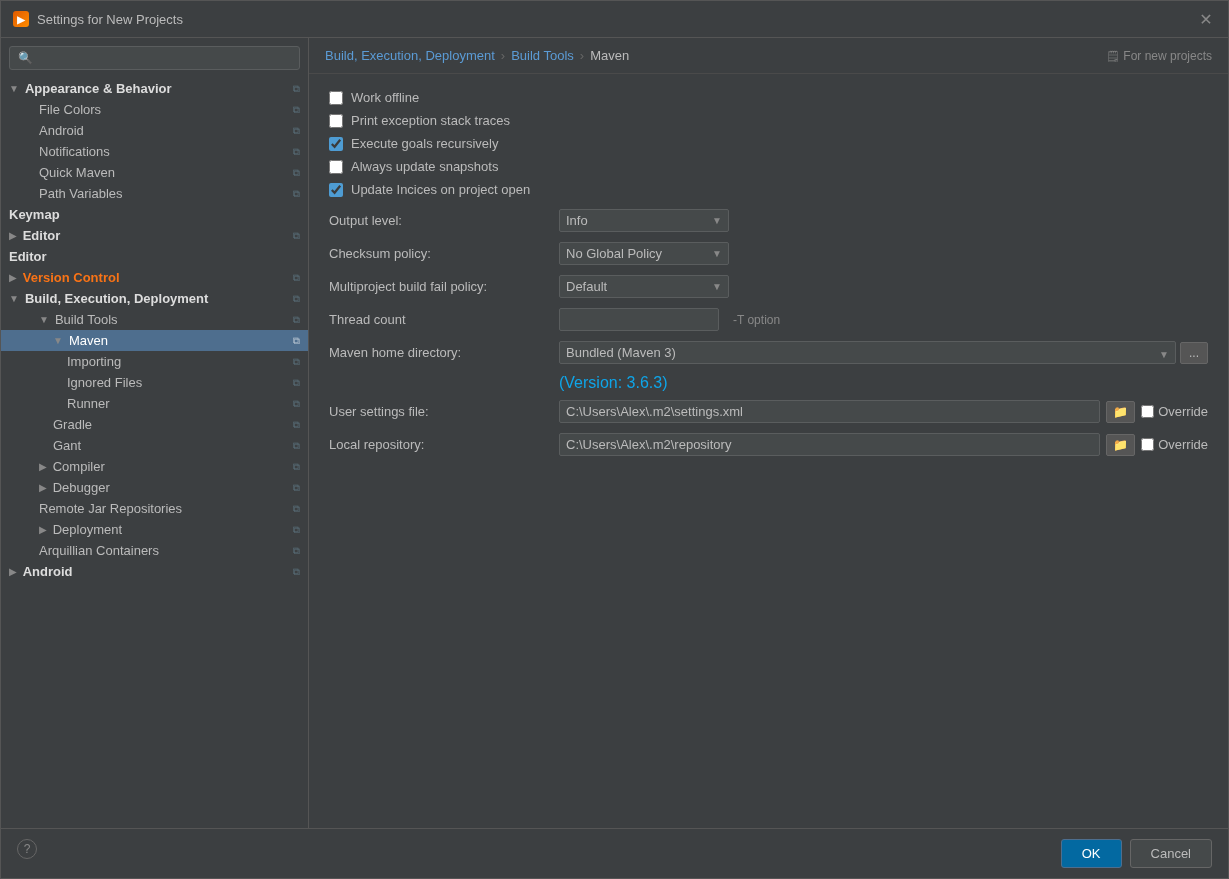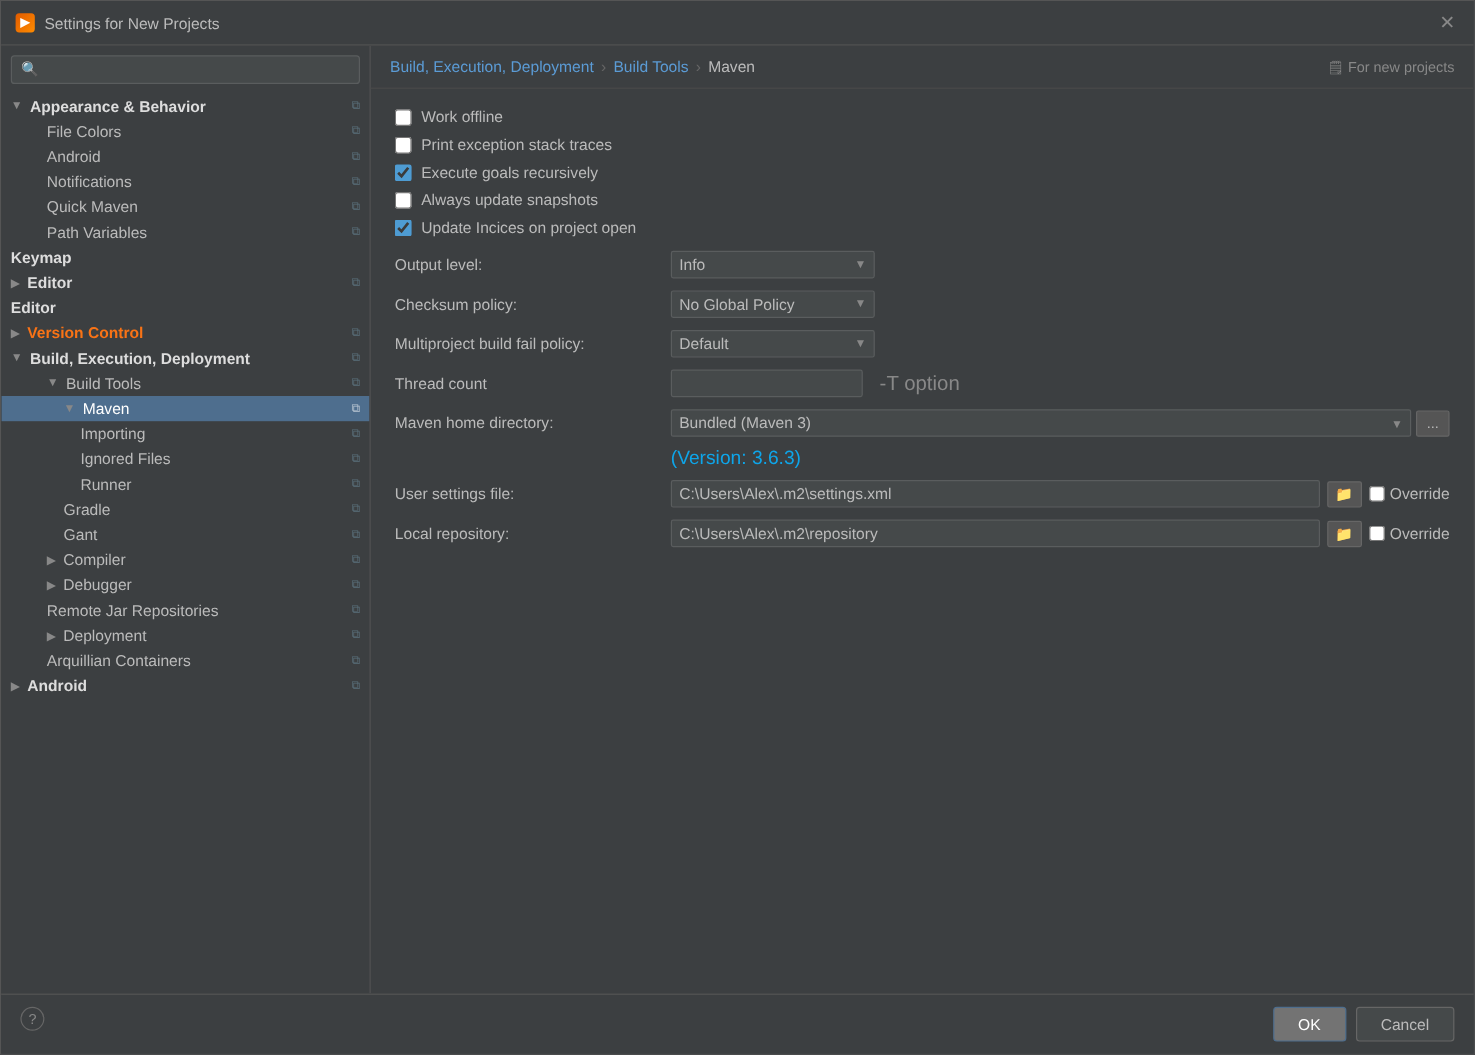--- a/index.html
+++ b/index.html
@@ -193,21 +193,21 @@
     .text-input {
       background: #45494a;
       border: 1px solid #5a5d5e;
       color: #bbb;
       font-size: 13px;
       padding: 3px 6px;
       border-radius: 2px;
       outline: none;
     }
     .thread-count-input { width: 160px; }
-    .t-option-label { color: #888; font-size: 17px; margin-left: 4px; }
+    .t-option-label { color: #888; font-size: 12px; margin-left: 4px; }
     .maven-home-row {
       display: flex;
       align-items: center;
       gap: 4px;
     }
     .maven-home-dropdown {
       flex: 1;
       background: #45494a;
       border: 1px solid #5a5d5e;
       color: #bbb;
@@ -275,21 +275,21 @@
       flex-shrink: 0;
     }
     .footer-btn {
       padding: 6px 20px;
       border-radius: 3px;
       font-size: 13px;
       cursor: pointer;
       border: 1px solid #666;
     }
     .ok-btn {
-      background: #737373;
+      background: #0369a1;
       color: #fff;
       border-color: #4e6e8e;
     }
     .cancel-btn {
       background: #45494a;
       color: #bbb;
     }
     .help-icon {
       width: 20px; height: 20px;
       border-radius: 50%;

